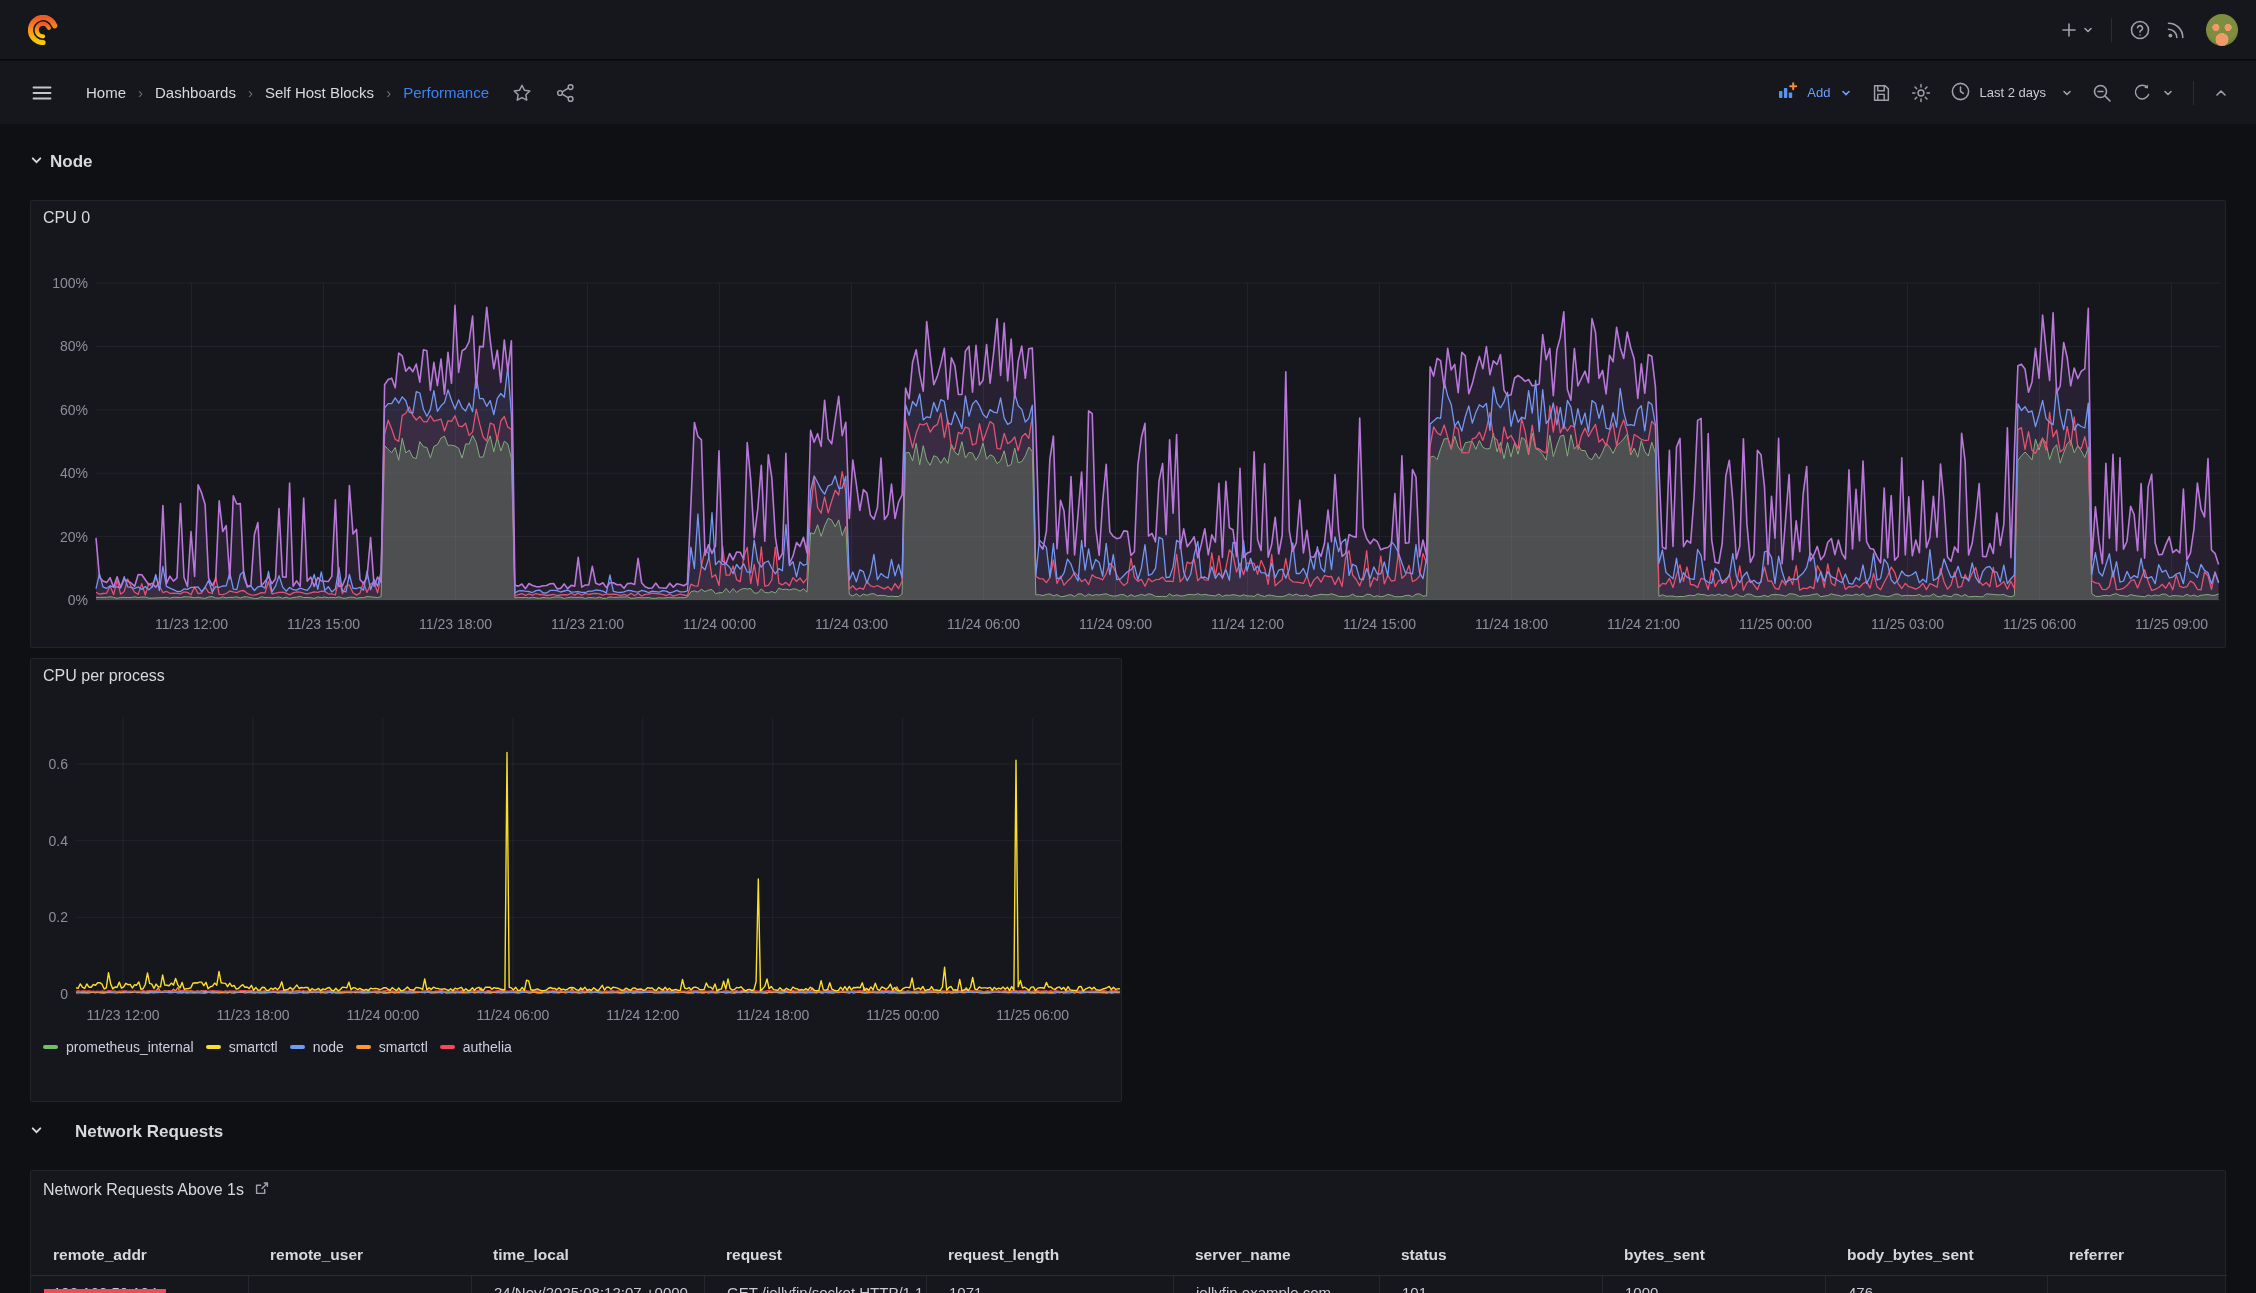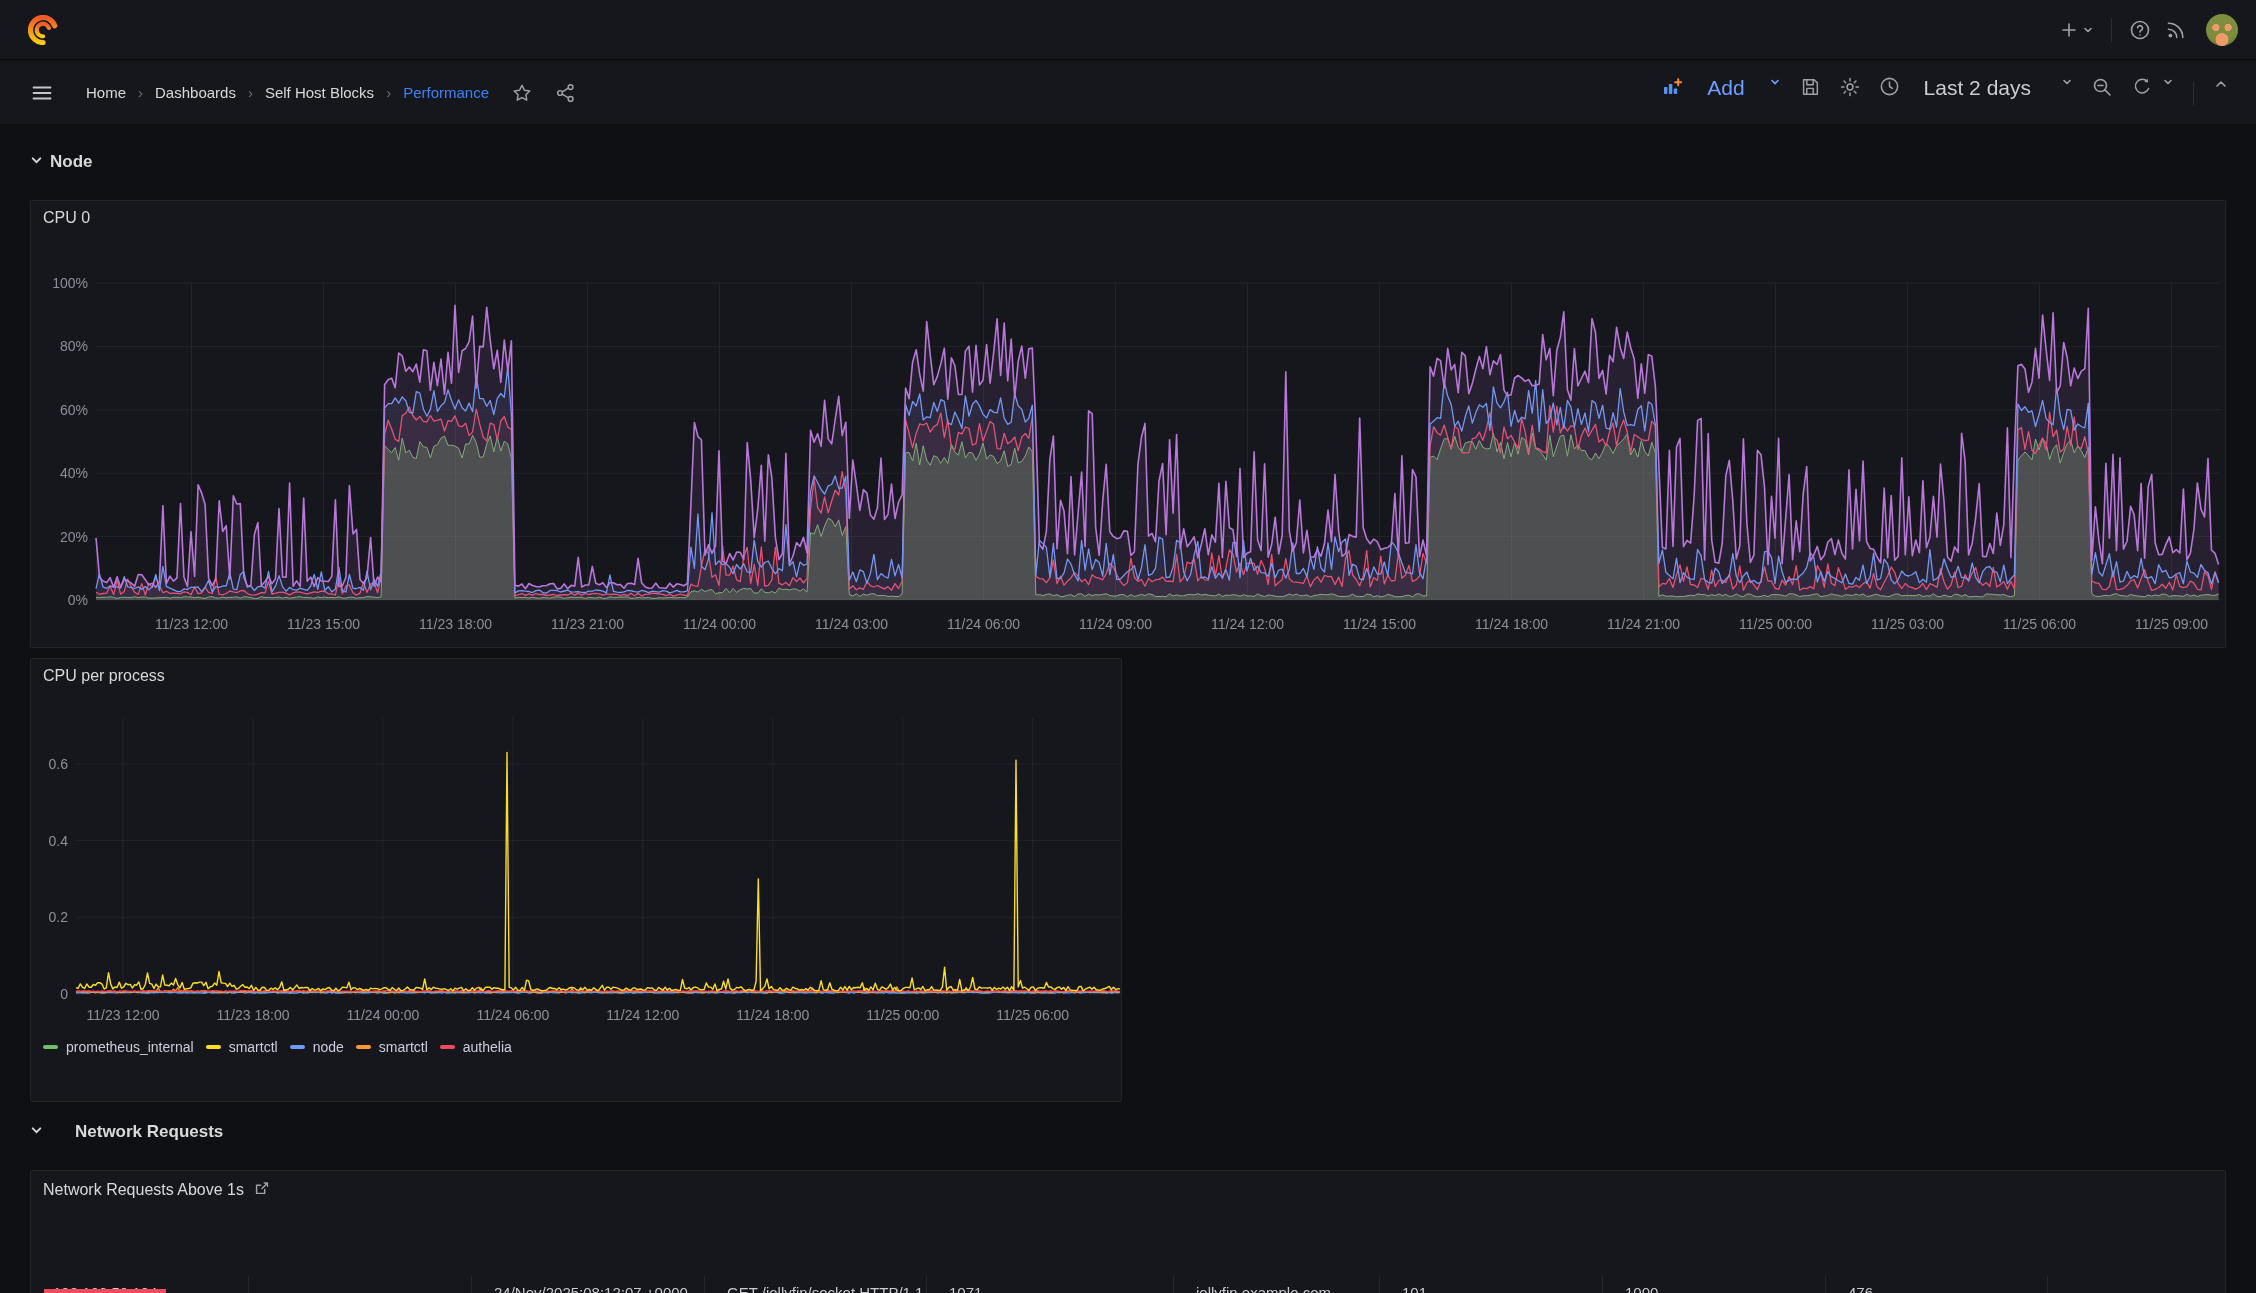--- a/index.html
+++ b/index.html
@@ -26,21 +26,21 @@
 
   
   .toolbar{position:absolute;left:0;top:61px;width:2256px;height:63px;background:#16171d;display:flex;align-items:center;}
   .hamb{position:absolute;left:30px;top:20px;width:24px;height:24px;cursor:pointer;}
   .crumbs{position:absolute;left:86px;top:0;height:63px;display:flex;align-items:center;font-size:15px;}
   .crumb{color:#d8d9da;cursor:pointer;}
   .crumb.current{color:#3b82f6;cursor:default;}
   .csep{color:#6e7077;margin:0 12px;font-size:15px;}
   .cicon{margin-left:22px;cursor:pointer;display:flex;align-items:center;}
   .tright{position:absolute;right:0;top:0;height:63px;display:flex;align-items:center;padding-right:18px;}
-  .tbtn{display:flex;gap:24px;padding:0 9px;height:34px;cursor:pointer;color:#c9ccd3;font-size:21px;}
+  .tbtn{display:flex;align-items:center;gap:9px;padding:0 9px;height:34px;cursor:pointer;color:#c9ccd3;font-size:13px;}
   .addlbl{color:#6e9fff;font-weight:500;}
 
   
   .section-h{position:absolute;display:flex;align-items:center;gap:7px;cursor:pointer;}
   .section-h .stxt{font-size:17px;font-weight:600;color:#d8d9da;}
   .panel{position:absolute;background:#16171d;border:1px solid #23252b;border-radius:2px;}
   .ptitle{position:absolute;left:12px;top:8px;font-size:16px;color:#d8d9da;cursor:pointer;display:flex;align-items:center;gap:9px;}
 
   #sec-node{left:30px;top:152px;}
   #panel-cpu0{left:30px;top:200px;width:2196px;height:448px;}
@@ -352,20 +352,32 @@
   <section class="panel" id="panel-net">
     <div class="ptitle">
       <span>Network Requests Above 1s</span>
       <span>
         <svg width="18" height="18" viewBox="0 0 20 20">
             <path class="ic" d="M12.5 4.5H16v3.5M15.6 4.9 10 10.5M13 11.5V16H4V7h4.5"></path>
           </svg>
       </span>
     </div>
 
+    <div class="tgrid thead">
+      <div class="cell">remote_addr</div>
+      <div class="cell">remote_user</div>
+      <div class="cell">time_local</div>
+      <div class="cell">request</div>
+      <div class="cell">request_length</div>
+      <div class="cell">server_name</div>
+      <div class="cell">status</div>
+      <div class="cell">bytes_sent</div>
+      <div class="cell">body_bytes_sent</div>
+      <div class="cell">referrer</div>
+    </div>
 
     <div class="tgrid tbody">
       <div class="cell">192.168.50.104</div>
       <div class="cell"></div>
       <div class="cell">24/Nov/2025:08:12:07 +0000</div>
       <div class="cell">GET /jellyfin/socket HTTP/1.1</div>
       <div class="cell">1071</div>
       <div class="cell">jellyfin.example.com</div>
       <div class="cell">101</div>
       <div class="cell">1000</div>

